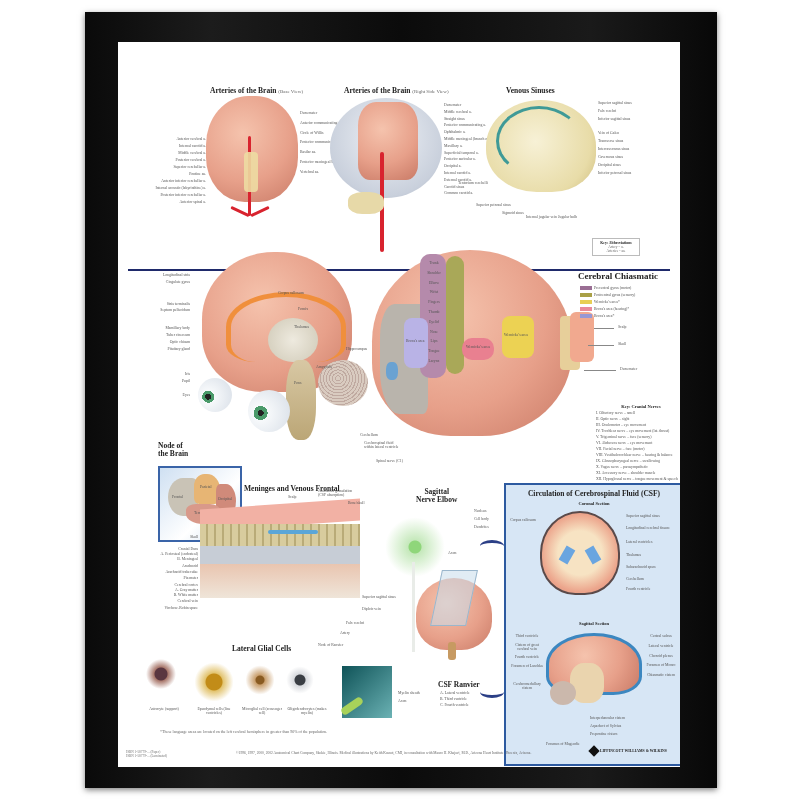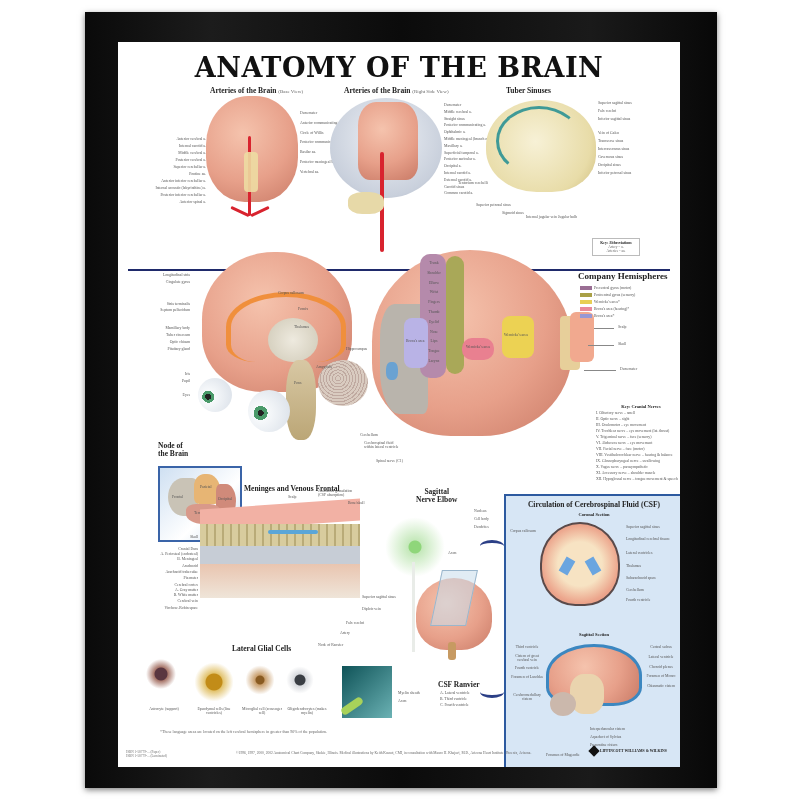--- a/index.html
+++ b/index.html
@@ -35,41 +35,40 @@
   .box-key .kt { font-size: 3.8px; font-weight: bold; text-align: center; margin-top: 2px; }
   .box-key .ki { font-size: 3.5px; text-align: center; color: #666; }
 
   .legend-row { display: flex; align-items: center; gap: 2px; height: 7px; }
   .legend-sw { width: 12px; height: 4px; }
   .legend-tx { font-size: 3.8px; color: #555; white-space: nowrap; }
 
   .lobe-box { position: absolute; left: 40px; top: 424px; width: 84px; height: 76px;
     border: 2px solid #3a64a8; background: linear-gradient(135deg, #cfe0f2, #fff 60%, #cfdff0); }
 
-  .csf-box { position: absolute; left: 386px; top: 452px; width: 180px; height: 283px;
+  .csf-box { position: absolute; left: 386px; top: 441px; width: 180px; height: 283px;
     border: 2px solid #2d5aa0; background: #d7e6f5; }
   .csf-title { position: absolute; left: 0; right: 0; top: 4px; text-align: center; font-weight: bold; font-size: 7.5px; }
   .csf-sub { position: absolute; left: 0; right: 0; text-align: center; font-weight: bold; font-size: 4.5px; }
 
   .note { position: absolute; left: 42px; top: 687px; font-size: 4px; color: #666; }
   .footer-code { position: absolute; left: 8px; top: 708px; font-size: 3.4px; color: #777; line-height: 1.2; }
   .footer-copy { position: absolute; left: 118px; top: 709px; font-size: 3.6px; color: #666; white-space: nowrap; }
   .footer-logo { position: absolute; left: 472px; top: 705px; display: flex; align-items: center; gap: 2px; font-size: 3.8px; font-weight: bold; }
   .logo-mark { width: 8px; height: 8px; background: #111; transform: rotate(45deg); }
 
   .cn-list .lbl { position: static; display: block; margin-bottom: 2.2px; }
   .cn-title { font-weight: bold; font-size: 4.5px; text-align: center; margin-bottom: 3px; }
 </style>
 </head>
 <body>
 
 <div class="frame"></div>
 
 <div class="poster">
-  <div class="title">ANATOMY OF THE BRAIN</div>
 
   <div class="sec-title" style="left:92px;top:44px;">
     <span>Arteries of the Brain</span>
     <small>(Base View)</small>
   </div>
   <div class="shape brain-pink" style="left:88px;top:54px;width:92px;height:106px;border-radius:46% 46% 42% 42%;"></div>
   <div class="artery" style="left:130px;top:94px;width:3px;height:80px;"></div>
   <div class="artery" style="left:112px;top:168px;width:20px;height:3px;transform:rotate(25deg);"></div>
   <div class="artery" style="left:132px;top:168px;width:20px;height:3px;transform:rotate(-25deg);"></div>
   <div class="shape" style="left:126px;top:110px;width:14px;height:40px;background:#eddca2;border-radius:4px;opacity:.9;"></div>
@@ -114,21 +113,21 @@
     <div class="lbl" style="position:static;margin-bottom:3px;">Maxillary a.</div>
     <div class="lbl" style="position:static;margin-bottom:3px;">Superficial temporal a.</div>
     <div class="lbl" style="position:static;margin-bottom:3px;">Posterior auricular a.</div>
     <div class="lbl" style="position:static;margin-bottom:3px;">Occipital a.</div>
     <div class="lbl" style="position:static;margin-bottom:3px;">Internal carotid a.</div>
     <div class="lbl" style="position:static;margin-bottom:3px;">External carotid a.</div>
     <div class="lbl" style="position:static;margin-bottom:3px;">Carotid sinus</div>
     <div class="lbl" style="position:static;margin-bottom:3px;">Common carotid a.</div>
   </div>
 
-  <div class="sec-title" style="left:388px;top:44px;">Tuber Sinuses</div>
+  <div class="sec-title" style="left:388px;top:44px;">Venous Sinuses</div>
   <div class="shape" style="left:368px;top:58px;width:110px;height:92px;border-radius:50% 50% 40% 46%;background:radial-gradient(circle at 45% 45%, #f7f1d6, #e8dca8 70%, #cdbb7c);"></div>
   <div class="shape" style="left:378px;top:64px;width:86px;height:70px;border-radius:50%;border:3px solid #3f9a97;border-bottom-color:transparent;border-right-color:transparent;"></div>
   <div style="position:absolute;left:480px;top:60px;width:60px;">
     <div class="lbl" style="position:static;margin-bottom:4.2px;">Superior sagittal sinus</div>
     <div class="lbl" style="position:static;margin-bottom:4.2px;">Falx cerebri</div>
     <div class="lbl" style="position:static;margin-bottom:10px;">Inferior sagittal sinus</div>
     <div class="lbl" style="position:static;margin-bottom:4.2px;">Vein of Galen</div>
     <div class="lbl" style="position:static;margin-bottom:4.2px;">Transverse sinus</div>
     <div class="lbl" style="position:static;margin-bottom:4.2px;">Intercavernous sinus</div>
     <div class="lbl" style="position:static;margin-bottom:4.2px;">Cavernous sinus</div>
@@ -201,21 +200,21 @@
     <div class="lbl" style="position:static;margin-bottom:6px;">Eyelid</div>
     <div class="lbl" style="position:static;margin-bottom:6px;">Nose</div>
     <div class="lbl" style="position:static;margin-bottom:6px;">Lips</div>
     <div class="lbl" style="position:static;margin-bottom:6px;">Tongue</div>
     <div class="lbl" style="position:static;">Larynx</div>
   </div>
   <div class="lbl" style="left:288px;top:298px;">Broca's area</div>
   <div class="lbl" style="left:386px;top:292px;">Wernicke's area</div>
   <div class="lbl" style="left:348px;top:304px;">Wernicke's area</div>
 
-  <div class="sec-title big-sec" style="left:460px;top:229px;">Company Hemispheres</div>
+  <div class="sec-title big-sec" style="left:460px;top:229px;">Cerebral Chiasmatic</div>
   <div style="position:absolute;left:462px;top:242px;">
     <div class="legend-row">
       <span class="legend-sw" style="background:#9a6e94;"></span>
       <span class="legend-tx">Precentral gyrus (motor)</span>
     </div>
     <div class="legend-row">
       <span class="legend-sw" style="background:#a9a046;"></span>
       <span class="legend-tx">Postcentral gyrus (sensory)</span>
     </div>
     <div class="legend-row">

